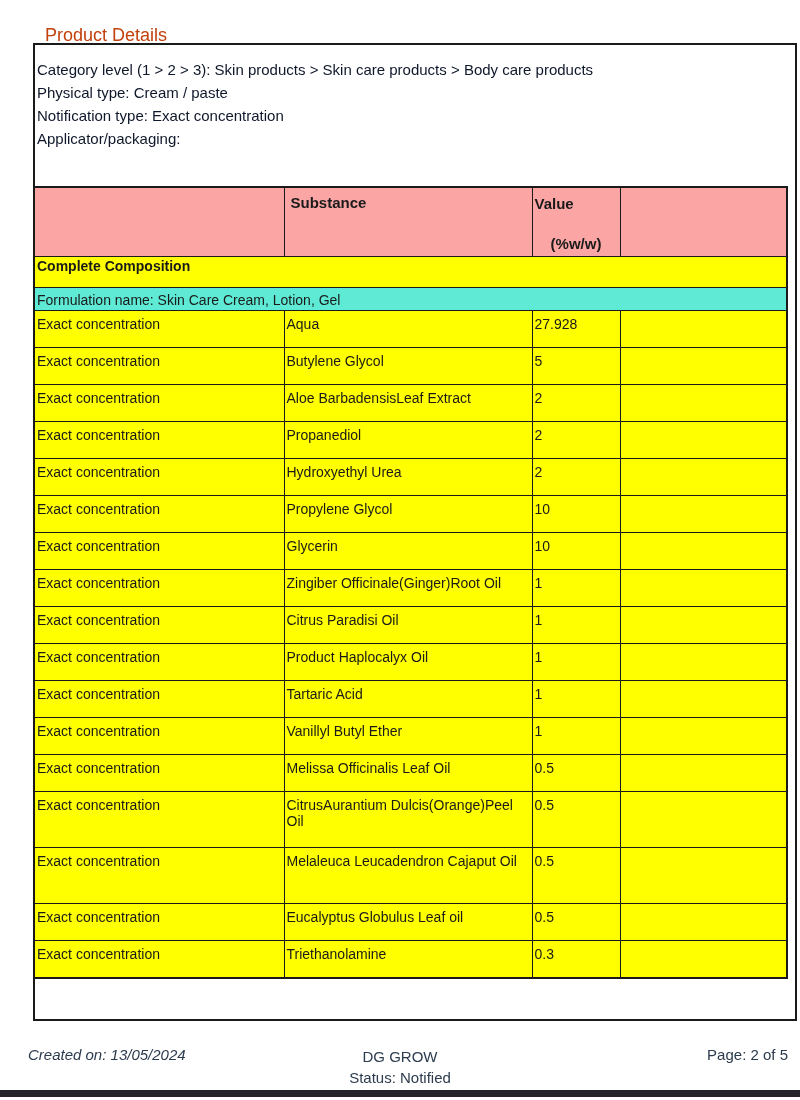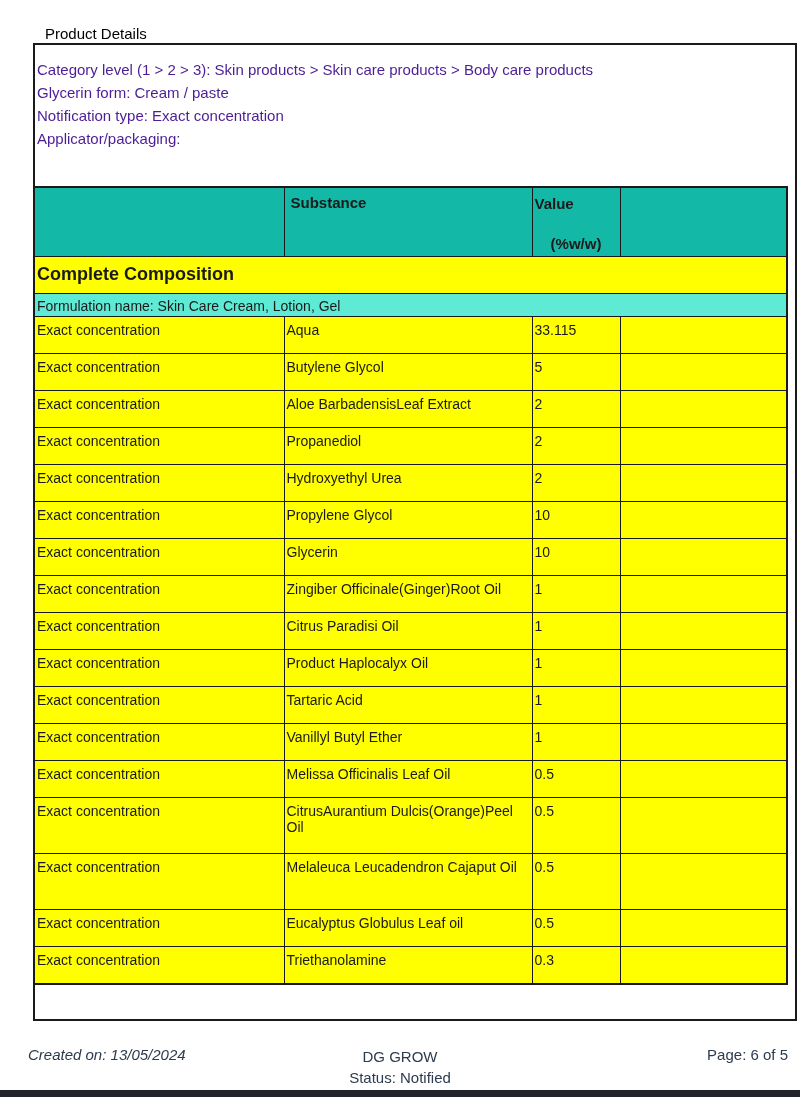--- a/index.html
+++ b/index.html
@@ -12,41 +12,41 @@
     position: relative;
     width: 800px;
     height: 1100px;
     overflow: hidden;
   }
 
   .page-title {
     position: absolute;
     left: 45px;
     top: 25px;
-    font-size: 15px;
-    color: #000000;
+    font-size: 18px;
+    color: #c2410c;
     text-align: right;
   }
 
   .details-box {
     position: absolute;
     left: 33px;
     top: 43px;
     width: 760px;
     height: 974px;
     border: 2px solid #1a1a1a;
     box-sizing: content-box;
   }
 
   .detail-lines {
     margin: 13px 0 0 0;
     padding: 0 2px;
     font-size: 15px;
     line-height: 23px;
-    color: #4c1d95;
+    color: #0f172a;
   }
   .detail-line { white-space: nowrap; }
 
   .comp-table {
     position: absolute;
     left: -2px;
     top: 141px;
     border-collapse: collapse;
     table-layout: fixed;
     width: 753px;
@@ -56,36 +56,36 @@
   .comp-table td {
     border: 1px solid #1a1a1a;
     vertical-align: top;
     padding: 5px 2px 2px 2px;
     overflow: hidden;
     word-wrap: break-word;
   }
   .comp-table { border: 2px solid #1a1a1a; }
 
   .header-row td {
-    background: #14b8a6;
+    background: #fca5a5;
     font-weight: bold;
     font-size: 15px;
     height: 58px;
     padding-top: 6px;
   }
   .header-row td.substance-h { padding-left: 6px; }
   .value-h-line { line-height: 20px; }
   .value-h-line.second { margin-top: 20px; text-align: center; }
 
   .section-row td {
     background: #ffff00;
     font-weight: bold;
-    font-size: 18px;
+    font-size: 14px;
     height: 27px;
-    padding-top: 7px;
+    padding-top: 1px;
   }
   .formulation-row td {
     background: #5eead4;
     height: 16px;
     padding-top: 4px;
   }
   .data-row td {
     background: #ffff00;
     height: 29px;
   }
@@ -114,21 +114,21 @@
 </style>
 </head>
 <body>
 
 <div class="page-title">Product Details</div>
 
 <div class="details-box">
 
   <div class="detail-lines">
     <div class="detail-line">Category level (1 &gt; 2 &gt; 3): Skin products &gt; Skin care products &gt; Body care products</div>
-    <div class="detail-line">Glycerin form: Cream / paste</div>
+    <div class="detail-line">Physical type: Cream / paste</div>
     <div class="detail-line">Notification type: Exact concentration</div>
     <div class="detail-line">Applicator/packaging:</div>
   </div>
 
   <table class="comp-table">
     <colgroup>
       <col style="width:250px">
       <col style="width:248px">
       <col style="width:88px">
       <col style="width:167px">
@@ -147,21 +147,21 @@
         <td colspan="4">Complete Composition</td>
       </tr>
       <tr class="formulation-row">
         <td colspan="4">Formulation name: Skin Care Cream, Lotion, Gel</td>
       </tr>
     </tbody>
     <tbody>
         <tr class="data-row" data-row="0">
     <td>Exact concentration</td>
     <td>Aqua</td>
-    <td>33.115</td>
+    <td>27.928</td>
     <td></td>
   </tr>
         <tr class="data-row" data-row="1">
     <td>Exact concentration</td>
     <td>Butylene Glycol</td>
     <td>5</td>
     <td></td>
   </tr>
         <tr class="data-row" data-row="2">
     <td>Exact concentration</td>
@@ -257,16 +257,16 @@
   </table>
 
 </div>
 
 <div class="footer">
   <div class="footer-left">Created on: 13/05/2024</div>
   <div class="footer-center">
     <div>DG GROW</div>
     <div>Status: Notified</div>
   </div>
-  <div class="footer-right">Page: 6 of 5</div>
+  <div class="footer-right">Page: 2 of 5</div>
 </div>
 
 <div class="bottom-bar"></div>
 
 </body></html>

